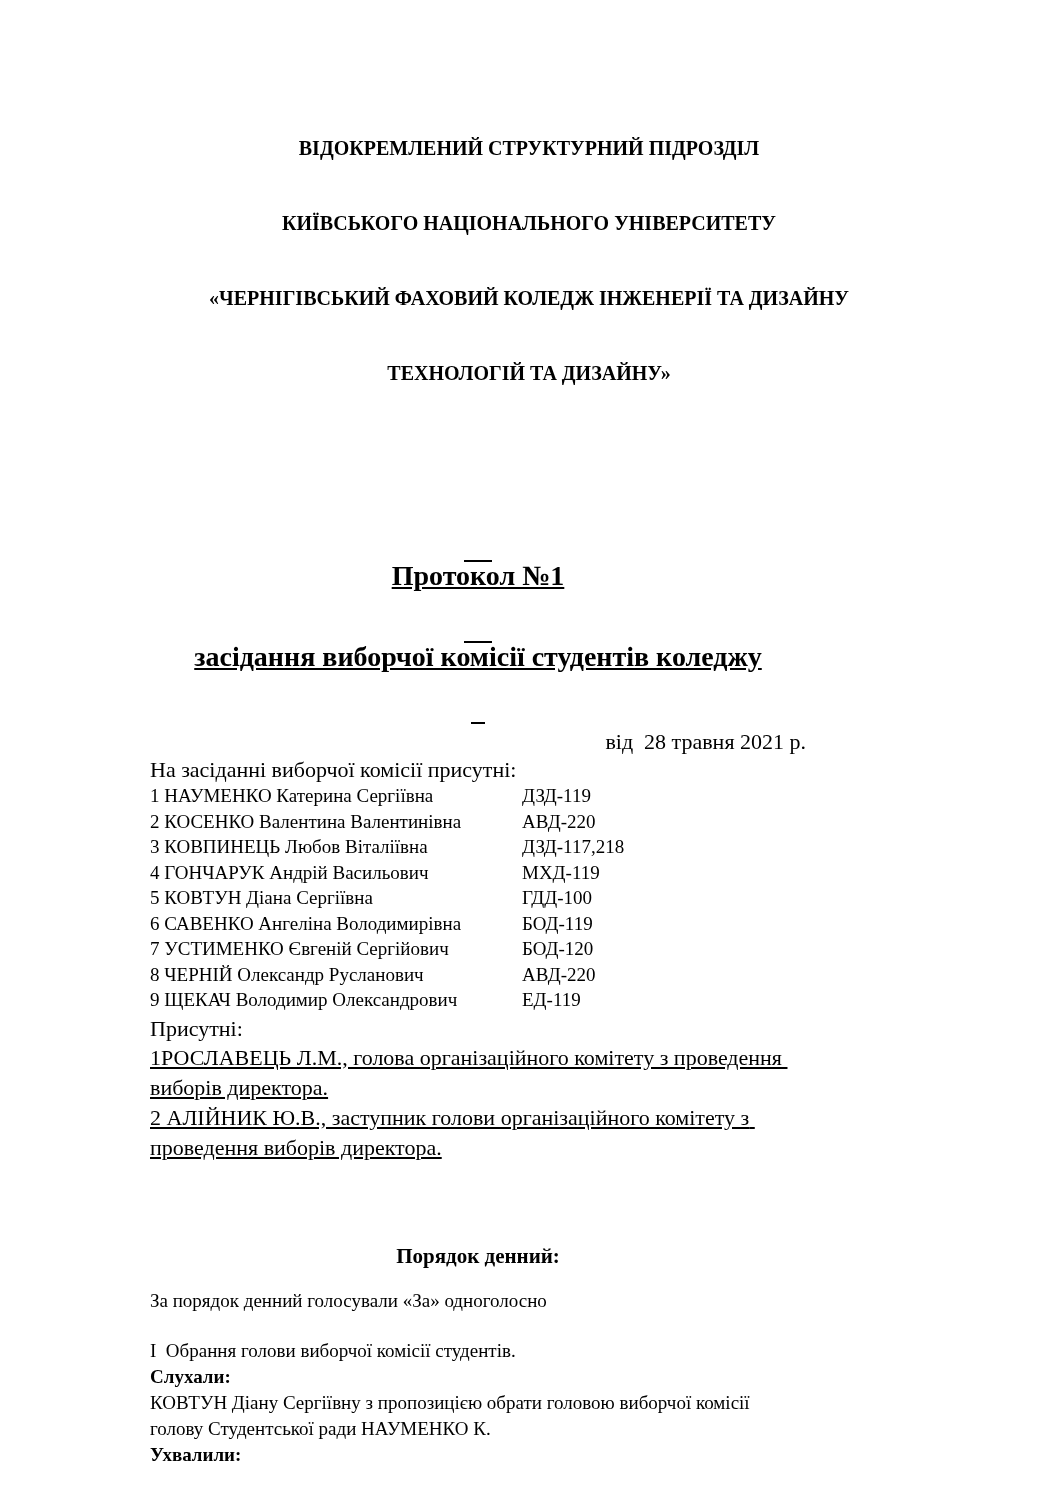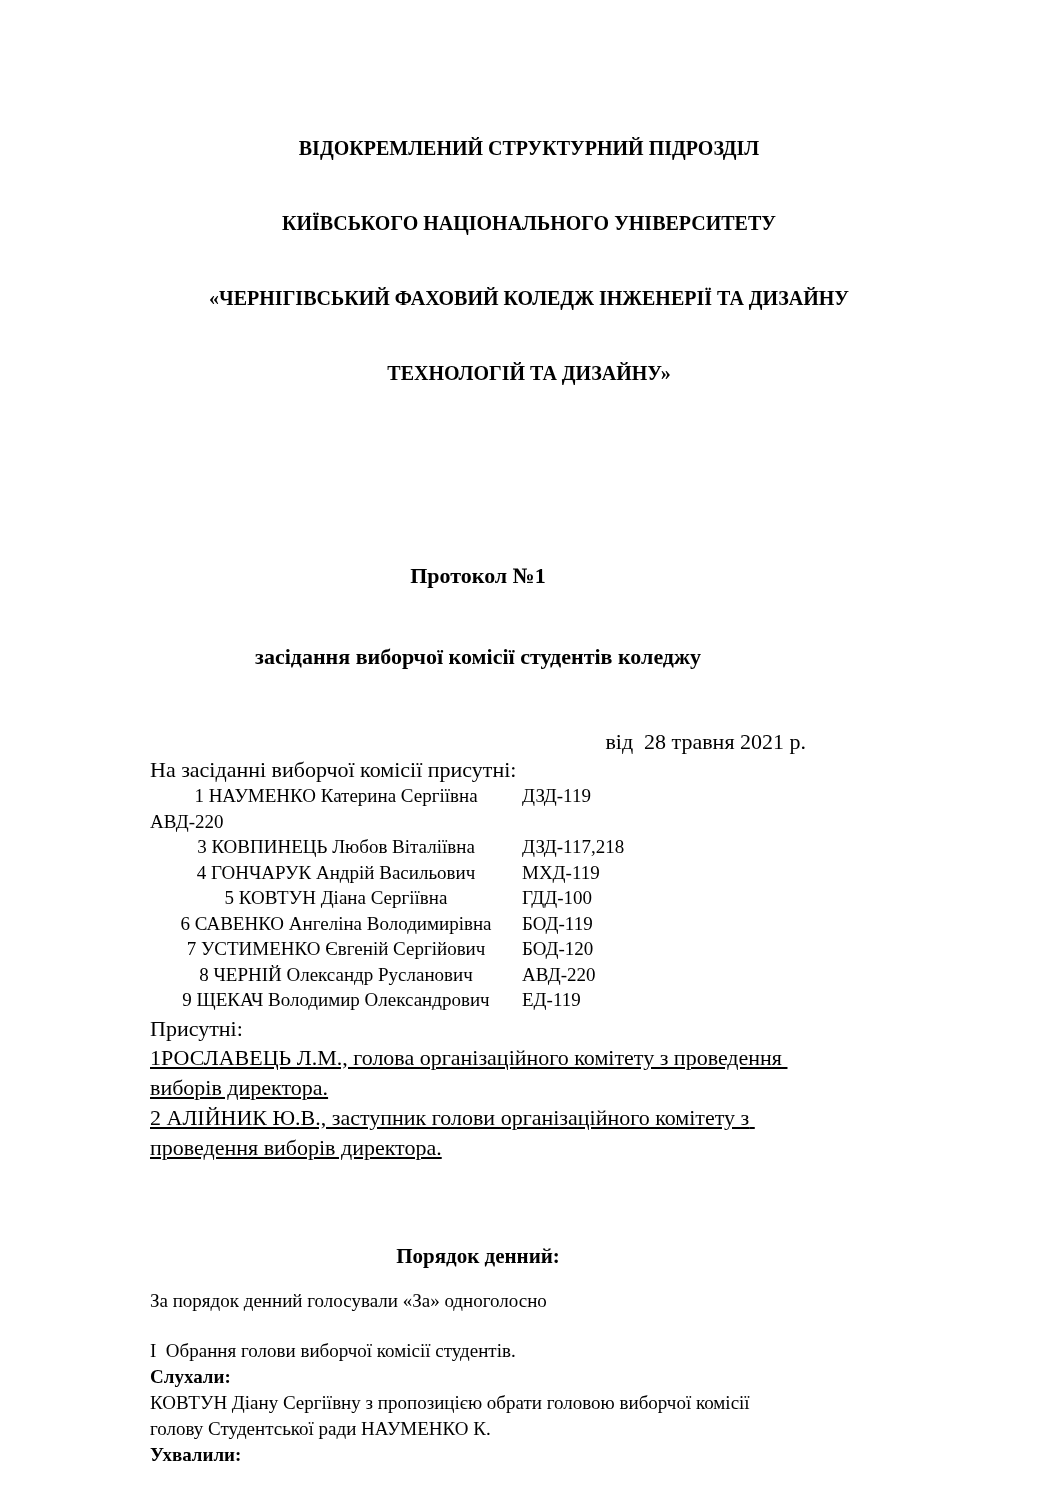--- a/index.html
+++ b/index.html
@@ -23,24 +23,25 @@
     margin-left: -150px;
     text-align: center;
     font-weight: bold;
     font-size: 20px;
     line-height: 25px;
     white-space: pre-wrap;
   }
   .doc-title {
     text-align: center;
     font-weight: bold;
-    font-size: 22px;
+    font-size: 28px;
     line-height: 27px;
     margin-top: 72px;
     white-space: pre-wrap;
+    text-decoration: underline;
   }
   .date-line {
     text-align: right;
     font-size: 22px;
     line-height: 28px;
     margin-top: 4px;
     white-space: pre-wrap;
   }
   .present-intro {
     font-size: 22px;
@@ -51,21 +52,20 @@
     font-size: 19px;
     line-height: 25.5px;
   }
   .member-row {
     display: flex;
   }
   .member-name {
     flex: none;
     width: 372px;
     white-space: pre-wrap;
-    text-align: center;
   }
   .member-group {
     white-space: pre-wrap;
   }
   .present-label {
     font-size: 22px;
     line-height: 29px;
     margin-top: 1px;
     white-space: pre-wrap;
   }
@@ -114,20 +114,21 @@
   <div class="date-line">від  28 травня 2021 р.</div>
 
   <div class="present-intro">На засіданні виборчої комісії присутні:</div>
 
   <div class="members">
     <div class="member-row">
       <span class="member-name">1 НАУМЕНКО Катерина Сергіївна</span>
       <span class="member-group">ДЗД-119</span>
     </div>
     <div class="member-row">
+      <span class="member-name">2 КОСЕНКО Валентина Валентинівна</span>
       <span class="member-group">АВД-220</span>
     </div>
     <div class="member-row">
       <span class="member-name">3 КОВПИНЕЦЬ Любов Віталіївна</span>
       <span class="member-group">ДЗД-117,218</span>
     </div>
     <div class="member-row">
       <span class="member-name">4 ГОНЧАРУК Андрій Васильович</span>
       <span class="member-group">МХД-119</span>
     </div>

